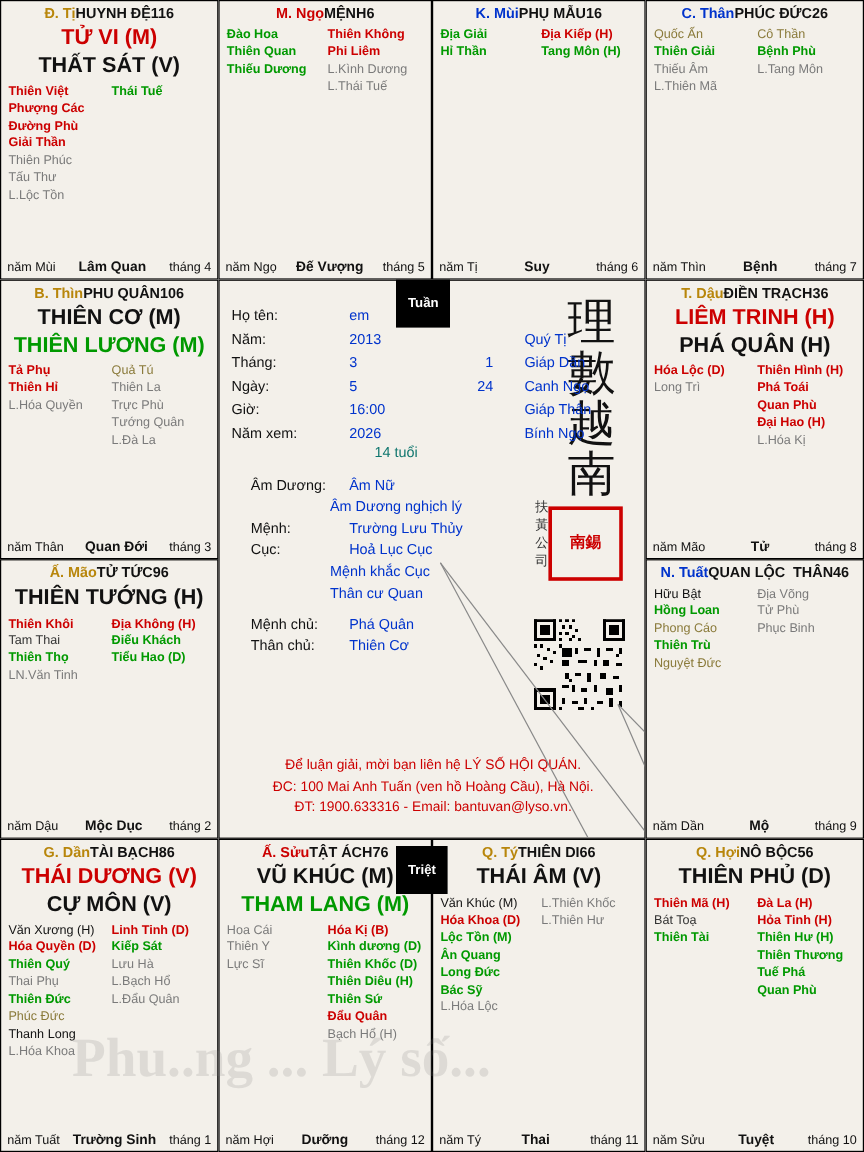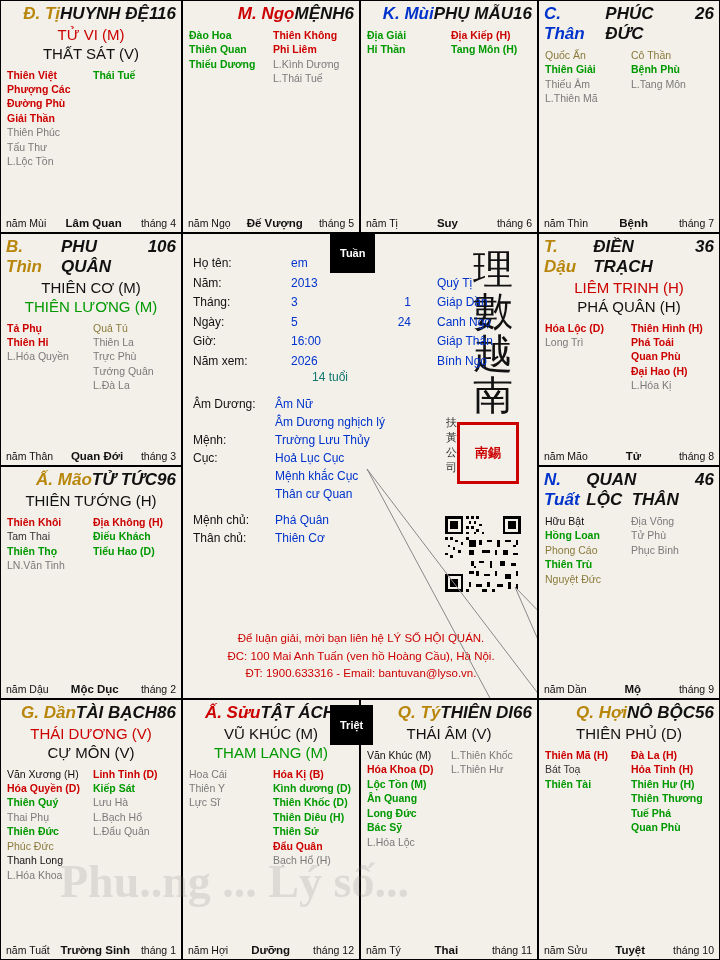--- a/index.html
+++ b/index.html
@@ -21,32 +21,32 @@
   }
   .cell{
     border:1px solid #000;
     box-sizing:border-box;
     position:relative;
     background:#f3f0ea;
     overflow:hidden;
   }
   
   .chead{
-    display:flex;justify-content:flex-end;align-items:flex-start;
+    display:flex;justify-content:center;align-items:flex-start;
     padding:3px 5px 0 5px;
-    font-size:17px;font-weight:bold;font-style:italic;
+    font-size:12px;font-weight:bold;
   }
   .chead .palace{color:#111;}
   .chead .branch{color:#b8860b;}
   .chead .branch.red{color:#c00;}
   .chead .branch.blue{color:#0033cc;}
   .chead .num{color:#111;}
   
   .mainstars{text-align:center;margin-top:2px;line-height:1.25;}
-  .mainstars div{font-weight:normal;font-size:15px;}
+  .mainstars div{font-weight:bold;font-size:18px;}
   .ms-red{color:#c00;}
   .ms-green{color:#009900;}
   
   .cols{
     display:flex;padding:4px 6px 0 6px;gap:4px;
     line-height:1.38;
   }
   .col{flex:1;min-width:0;}
   .col div{white-space:nowrap;font-size:10.5px;}
   .s-red{color:#cc0000;font-weight:bold;}
@@ -75,21 +75,21 @@
     position:absolute;left:10px;top:22px;width:340px;
     font-size:12px;color:#0033cc;
   }
   .irow{display:flex;align-items:baseline;margin-bottom:5.5px;gap:16px;}
   .ilbl{width:82px;color:#111;font-size:12px;}
   .ival{color:#0033cc;width:62px;}
   .ival2{color:#0033cc;width:42px;text-align:right;padding-right:10px;}
   .ival3{color:#0033cc;}
   .gap{height:8px;}
   .irow2{display:flex;align-items:baseline;margin-bottom:4px;}
-  .irow2 .ilbl{width:82px;}
+  .irow2 .ilbl{width:82px;margin-left:16px;}
   .irow2 .ival{width:auto;color:#0033cc;}
   .sub{margin-left:82px;color:#0033cc;margin-bottom:4px;}
   .age{margin-left:119px;color:#0f766e;margin-top:-3px;margin-bottom:5px;}
   .contact{
     position:absolute;left:8px;bottom:16px;width:340px;
     color:#cc0000;font-size:11.5px;line-height:1.5;text-align:center;
   }
   
   .calli{
     position:absolute;right:24px;top:14px;

